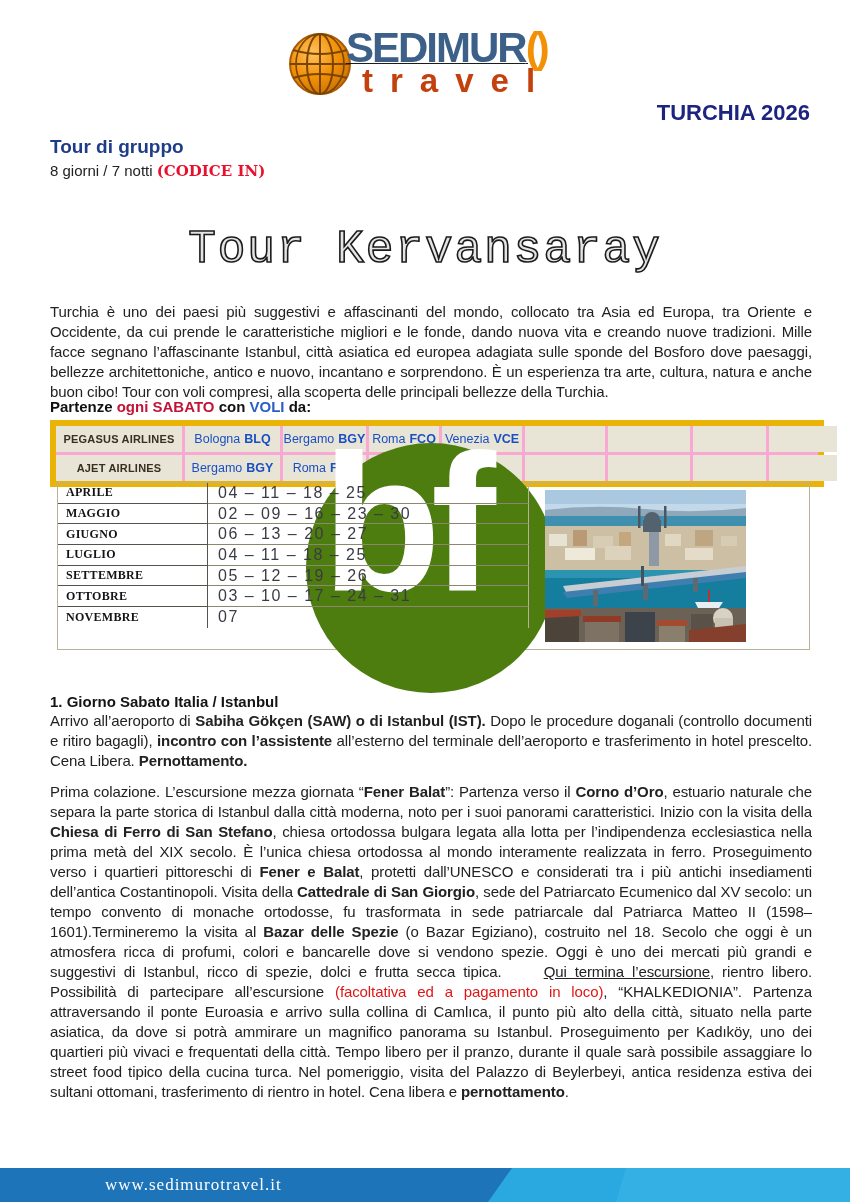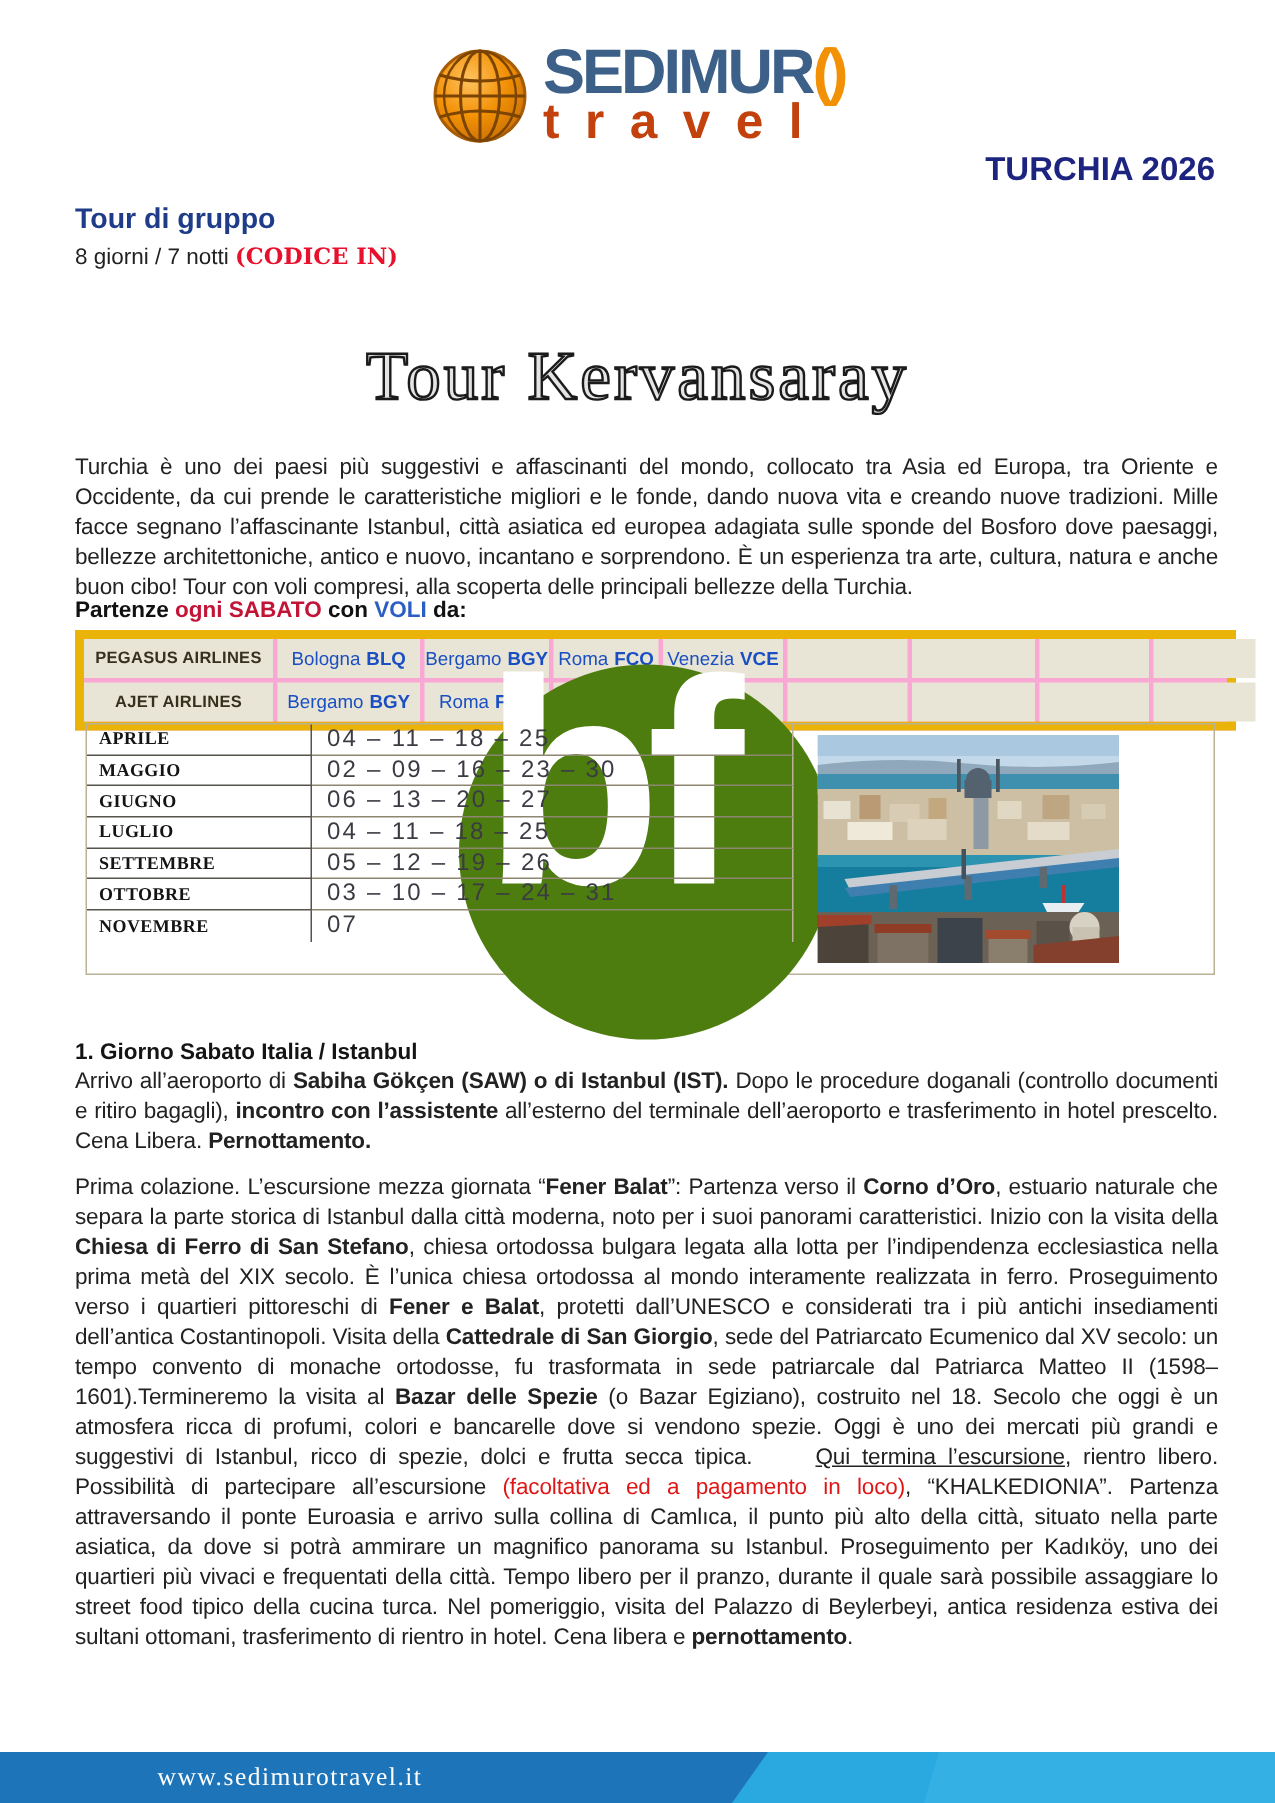--- a/index.html
+++ b/index.html
@@ -5,36 +5,36 @@
   html,body{margin:0;padding:0;}
   body{
     width:850px;height:1202px;position:relative;background:#ffffff;
     font-family:"Liberation Sans",sans-serif;color:#1c1c1c;overflow:hidden;
   }
   .page{position:absolute;inset:0;background:#fff;}
 
   
   .logo{position:absolute;left:288px;top:24px;width:320px;height:92px;}
   .globe{position:absolute;left:0;top:8px;width:64px;height:64px;}
-  .brandline{position:absolute;left:74px;top:0;white-space:nowrap;}
+  .brandline{position:absolute;left:58px;top:0;white-space:nowrap;text-decoration:underline;}
   .brand-main{font-size:42px;font-weight:800;color:#3d6089;letter-spacing:-2px;}
   .brand-paren{font-size:42px;font-weight:800;color:#f29105;letter-spacing:-4px;}
   .brand-sub{position:absolute;left:74px;top:38px;font-size:33px;font-weight:700;color:#c2410c;letter-spacing:17px;}
 
   .year-title{position:absolute;right:40px;top:100px;font-size:22px;font-weight:800;color:#1d2480;}
 
   
   .tour-group{position:absolute;left:50px;top:136px;font-size:19px;font-weight:800;color:#1e3c87;}
   .subline{position:absolute;left:50px;top:162px;font-size:15px;color:#222;}
   .code-red{font-family:"DejaVu Serif",serif;font-weight:bold;color:#e8112d;font-size:15px;}
 
   
   .main-title{
     position:absolute;left:0;top:224px;width:850px;text-align:center;
-    font-family:Liberation Serif, serif;font-size:46px;letter-spacing:2px;
+    font-family:Liberation Mono, monospace;font-size:46px;letter-spacing:2px;
     color:#e4e4e4;-webkit-text-stroke:1.6px #1b1b1b;text-shadow:0 0 1px #333;
   }
 
   
   .para{font-size:15px;line-height:20px;text-align:justify;color:#222;letter-spacing:-0.1px;}
   .intro{position:absolute;left:50px;top:287px;width:762px;}
   .seg-b{font-weight:bold;}
   .seg-u{text-decoration:underline;margin-left:34px;}
   .seg-red{color:#e01616;}
 

